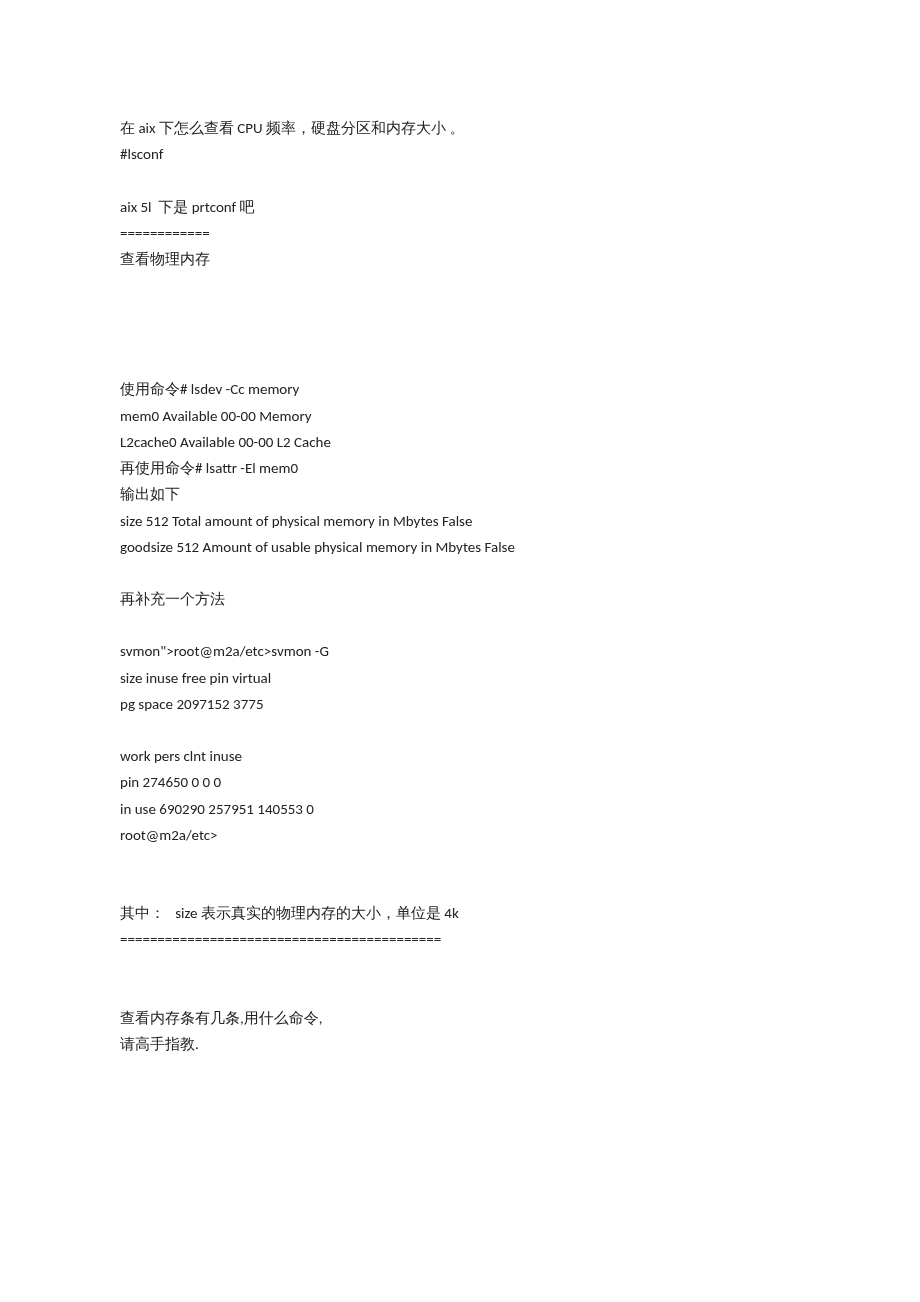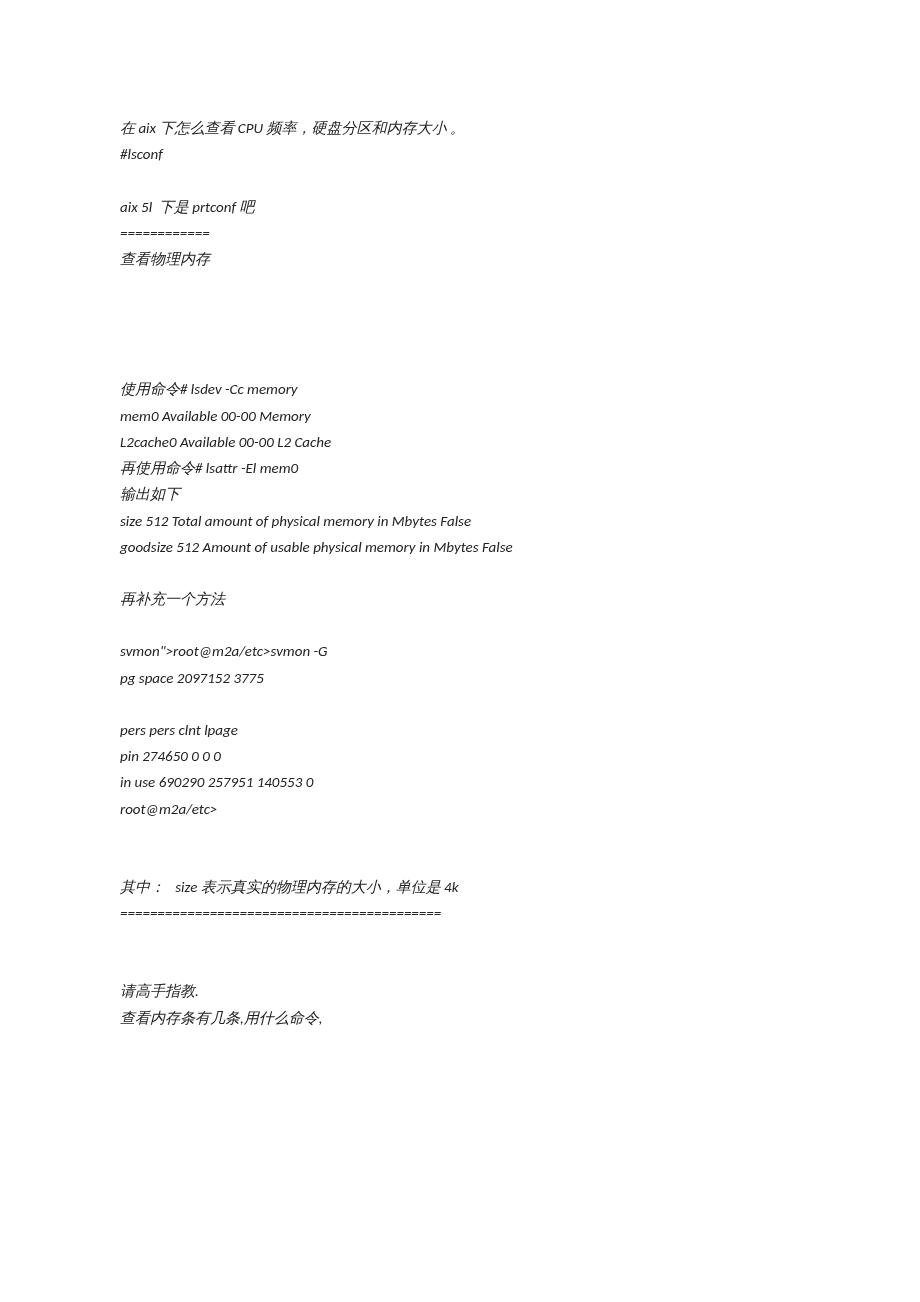--- a/index.html
+++ b/index.html
@@ -13,21 +13,20 @@
       padding: 115px 120px 60px 120px;
       color: #222;
       font-size: 15px;
       line-height: 1.75;
     }
     .line {
       white-space: pre-wrap;
       word-break: break-all;
       text-align: justify;
       text-justify: inter-ideograph;
-      font-style: italic;
     }
     .blank {
       height: 26px;
     }
   </style>
 </head>
 <body>
 
 <div class="page" id="page-container">
     <div class="line">在 aix 下怎么查看 CPU 频率，硬盘分区和内存大小 。</div>
@@ -44,27 +43,28 @@
     <div class="line">mem0 Available 00-00 Memory</div>
     <div class="line">L2cache0 Available 00-00 L2 Cache</div>
     <div class="line">再使用命令# lsattr -El mem0</div>
     <div class="line">输出如下</div>
     <div class="line">size 512 Total amount of physical memory in Mbytes False</div>
     <div class="line">goodsize 512 Amount of usable physical memory in Mbytes False</div>
     <div class="blank"></div>
     <div class="line">再补充一个方法</div>
     <div class="blank"></div>
     <div class="line">svmon"&gt;root@m2a/etc&gt;svmon -G</div>
+    <div class="line">size inuse free pin virtual</div>
     <div class="line">pg space 2097152 3775</div>
     <div class="blank"></div>
-    <div class="line">pers pers clnt lpage</div>
+    <div class="line">work pers clnt inuse</div>
     <div class="line">pin 274650 0 0 0</div>
     <div class="line">in use 690290 257951 140553 0</div>
     <div class="line">root@m2a/etc&gt;</div>
     <div class="blank"></div>
     <div class="blank"></div>
     <div class="line">其中：   size 表示真实的物理内存的大小，单位是 4k</div>
     <div class="line">===========================================</div>
     <div class="blank"></div>
     <div class="blank"></div>
+    <div class="line">查看内存条有几条,用什么命令,</div>
     <div class="line">请高手指教.</div>
-    <div class="line">查看内存条有几条,用什么命令,</div>
   </div>
 
 </body></html>

